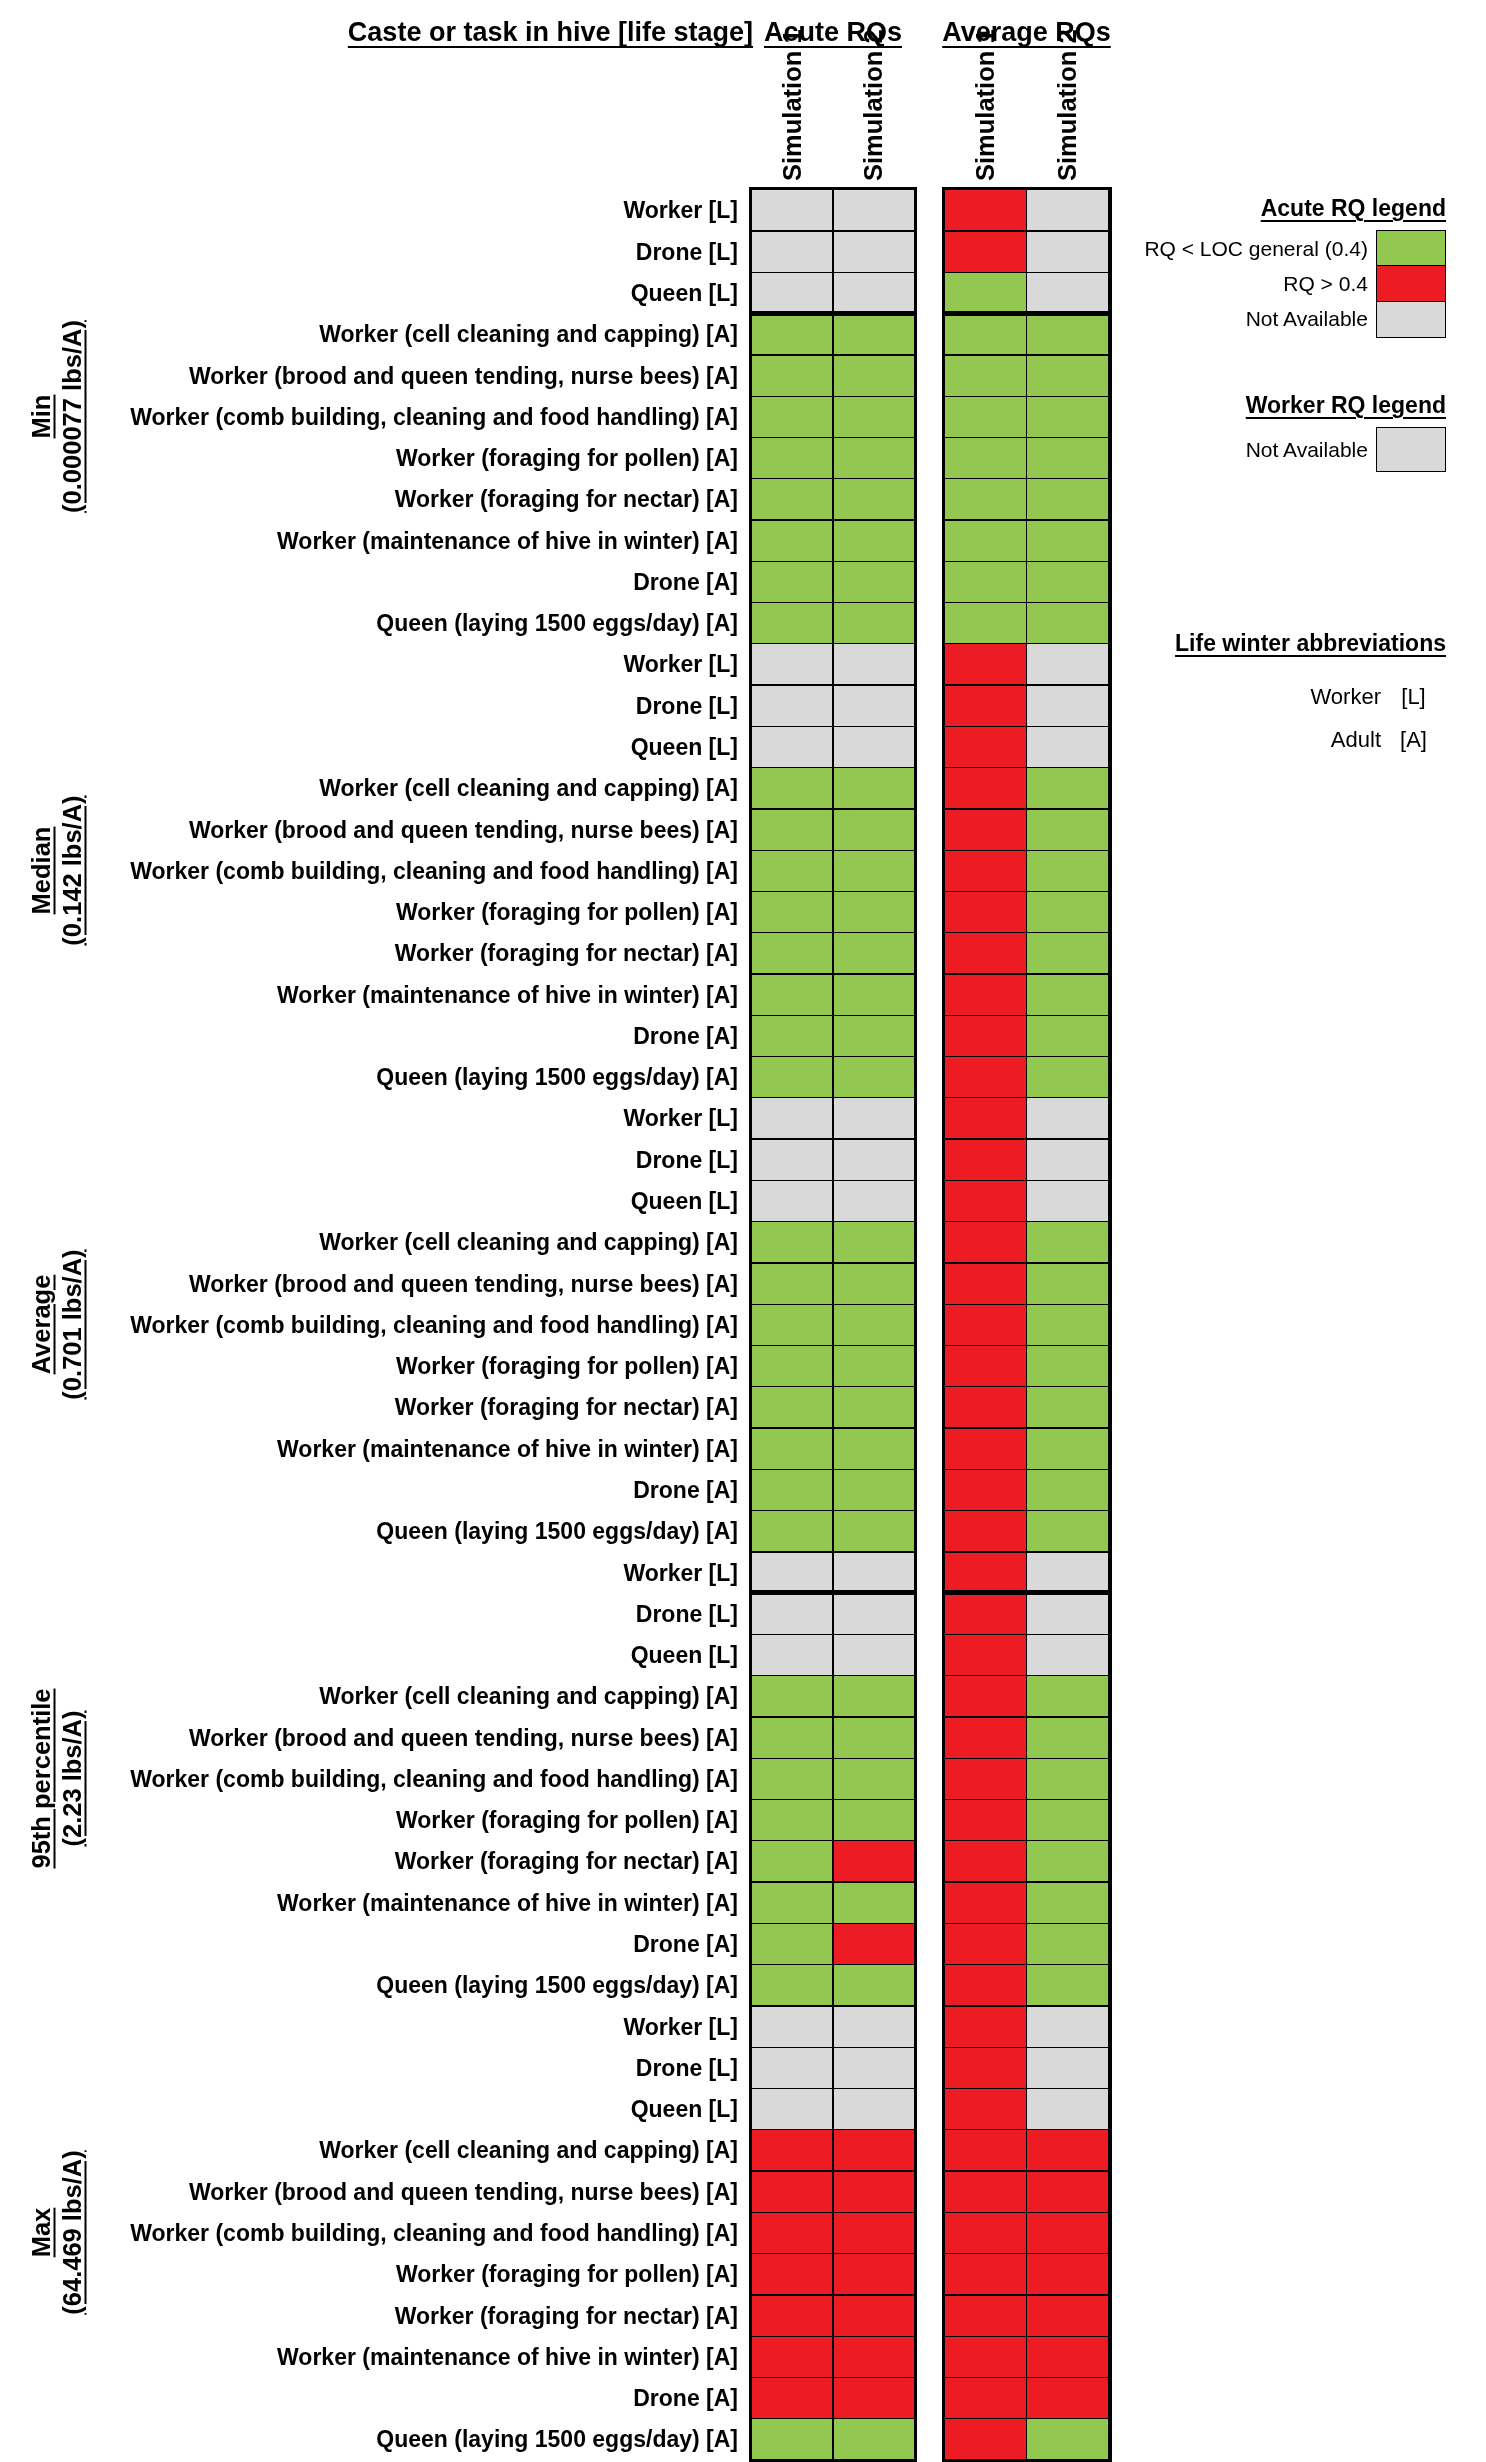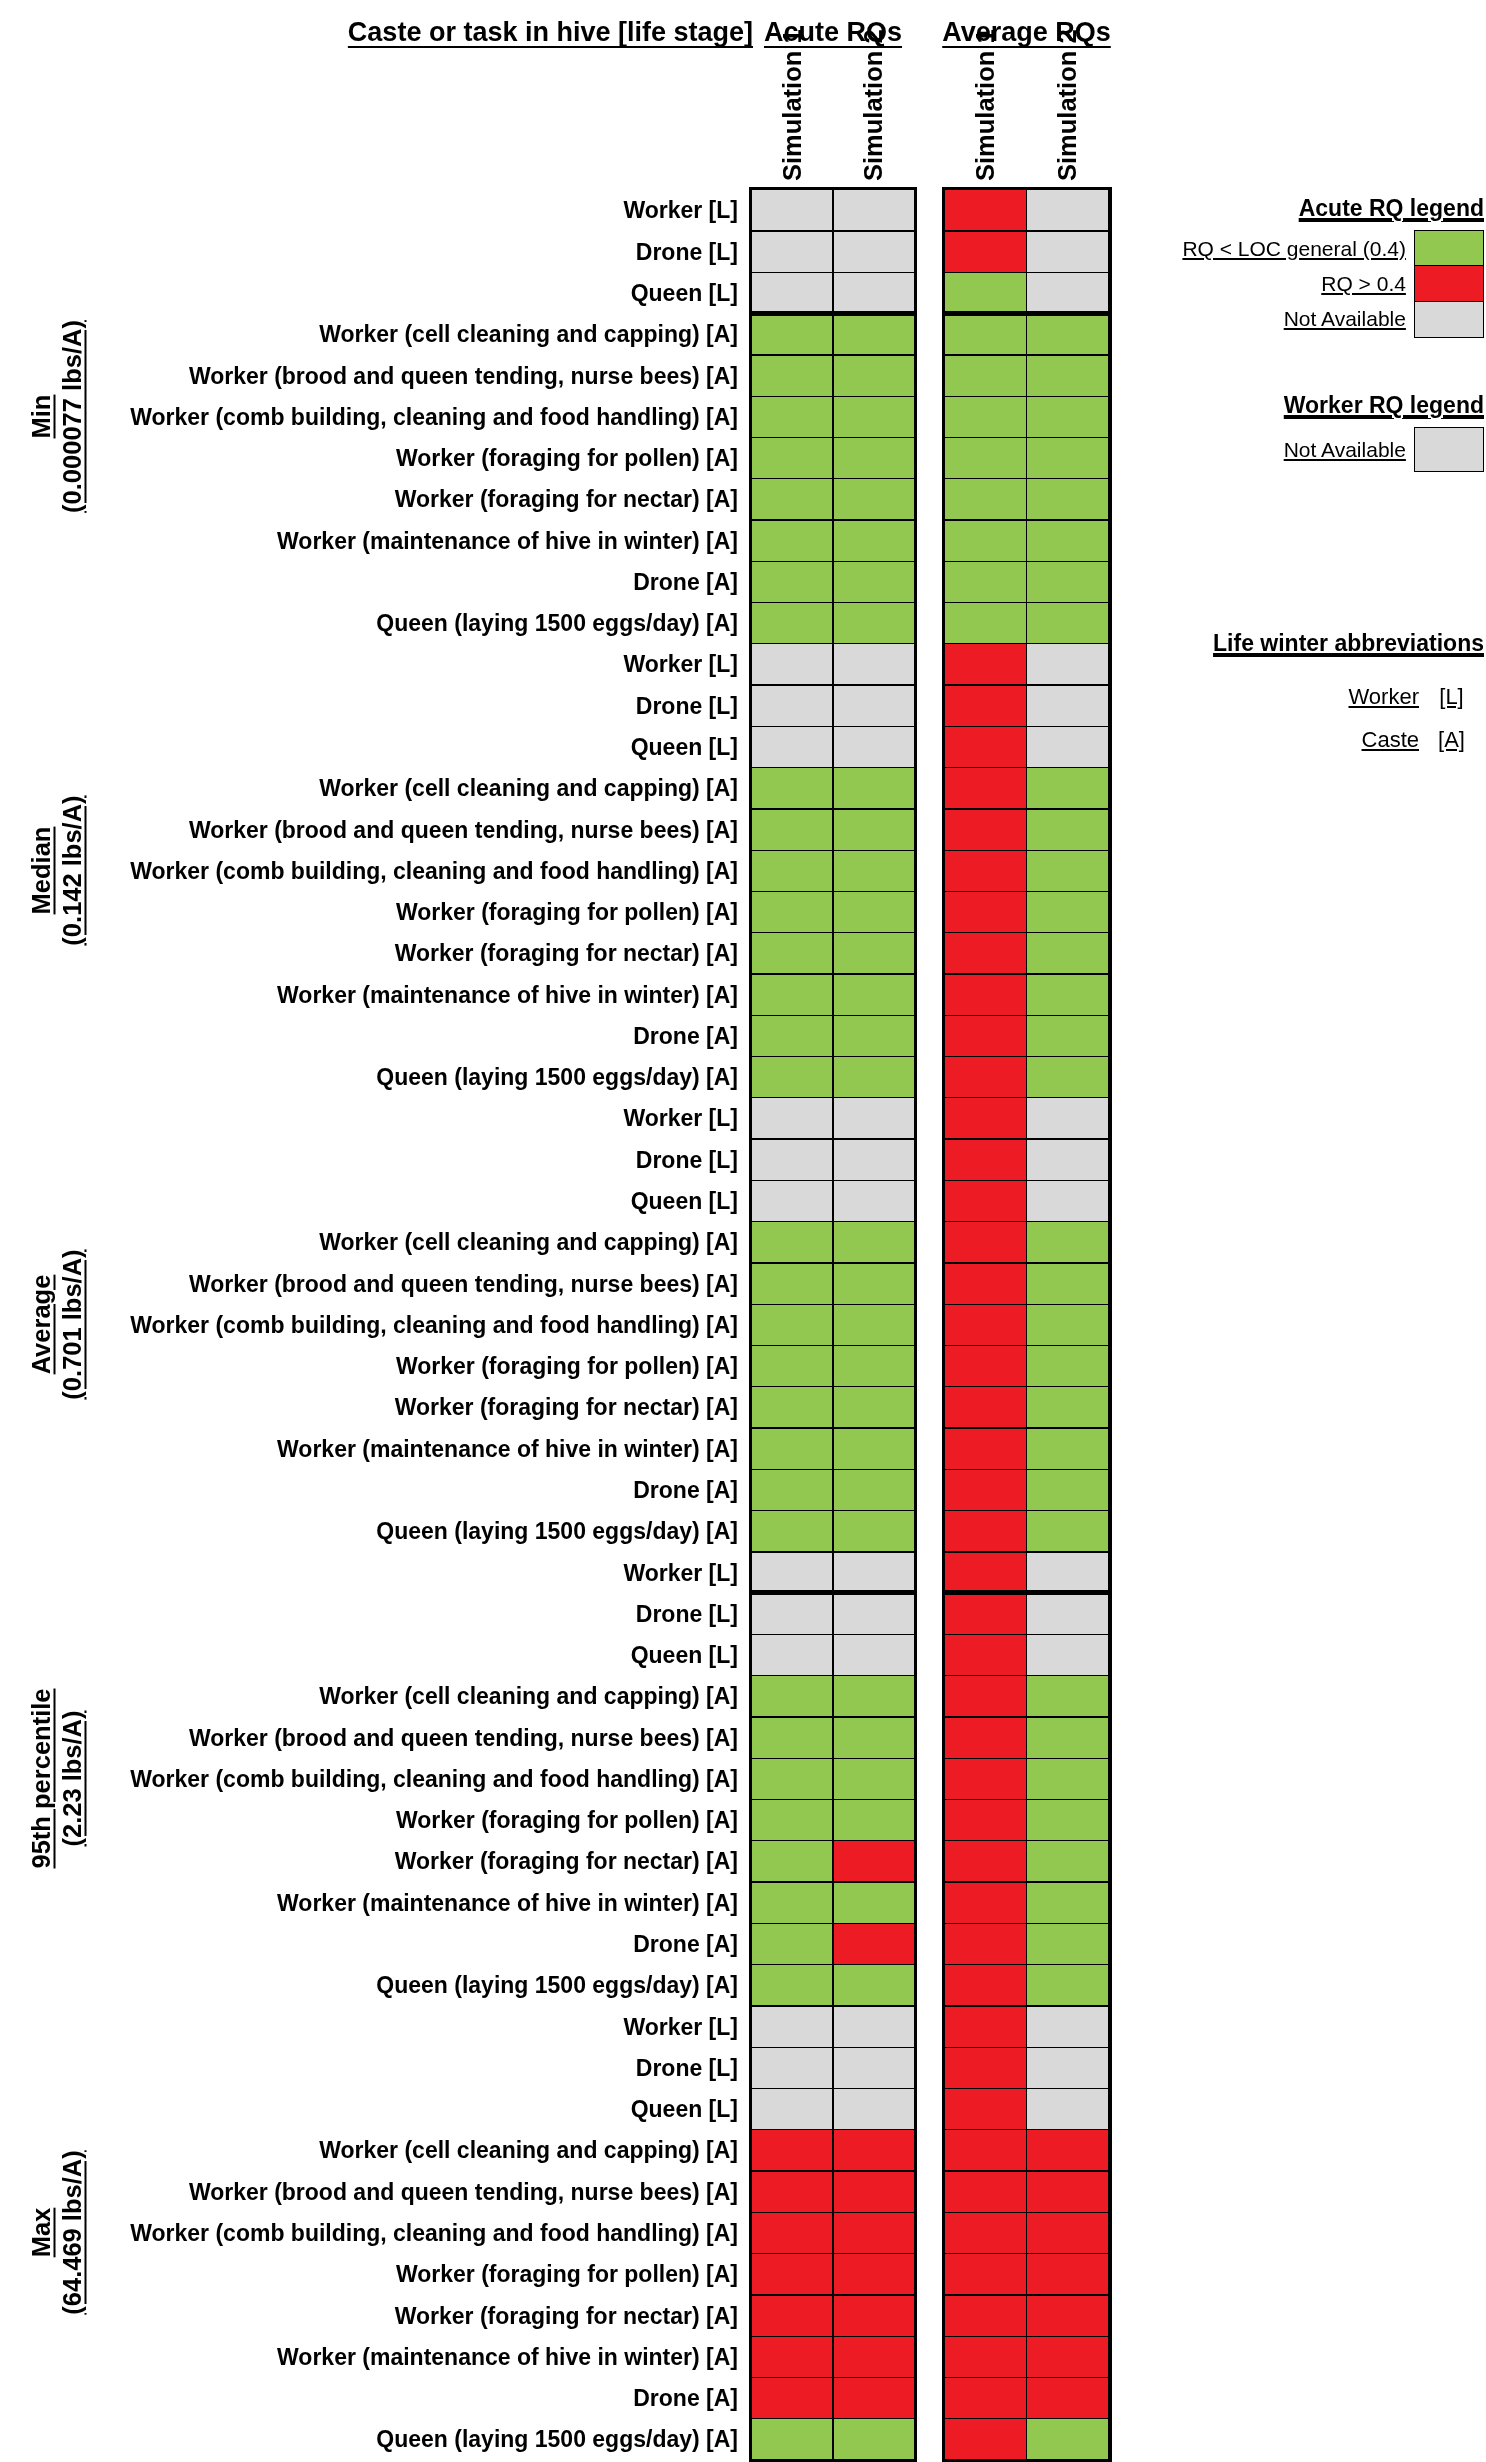--- a/index.html
+++ b/index.html
@@ -44,21 +44,21 @@
     align-items: center; justify-content: center;
     font-size: 25.5px; font-weight: bold;
     line-height: 31px;
   }
   .grouplabel .u {
     text-decoration: underline;
     text-decoration-thickness: 2.3px;
     text-underline-offset: 4.1px;
     white-space: nowrap;
   }
-  .legend { position: absolute; left: 1091px; width: 393px; text-decoration: underline; }
+  .legend { position: absolute; left: 1053px; width: 393px; }
   .legend-title {
     font-size: 23px; font-weight: bold; text-align: right;
     text-decoration: underline; text-decoration-thickness: 1.7px;
     text-underline-offset: 4.1px;
     margin-bottom: 8.1px; white-space: nowrap;
   }
   .legend-item { display: flex; align-items: stretch; }
   .legend-item + .legend-item { margin-top: -1.7px; }
   .legend-label {
     flex: 1; display: flex; align-items: center; justify-content: flex-end;
@@ -411,17 +411,17 @@
   </div>
 </div>
 
 <div class="legend" id="legend-life" style="top:630px;">
   <div class="legend-title">Life winter abbreviations</div>
   <div class="life-item first">
     <span class="life-label">Worker</span>
     <span class="life-abbr">[L]</span>
   </div>
   <div class="life-item">
-    <span class="life-label">Caste</span>
+    <span class="life-label">Adult</span>
     <span class="life-abbr">[A]</span>
   </div>
 </div>
 
 
 </body></html>

